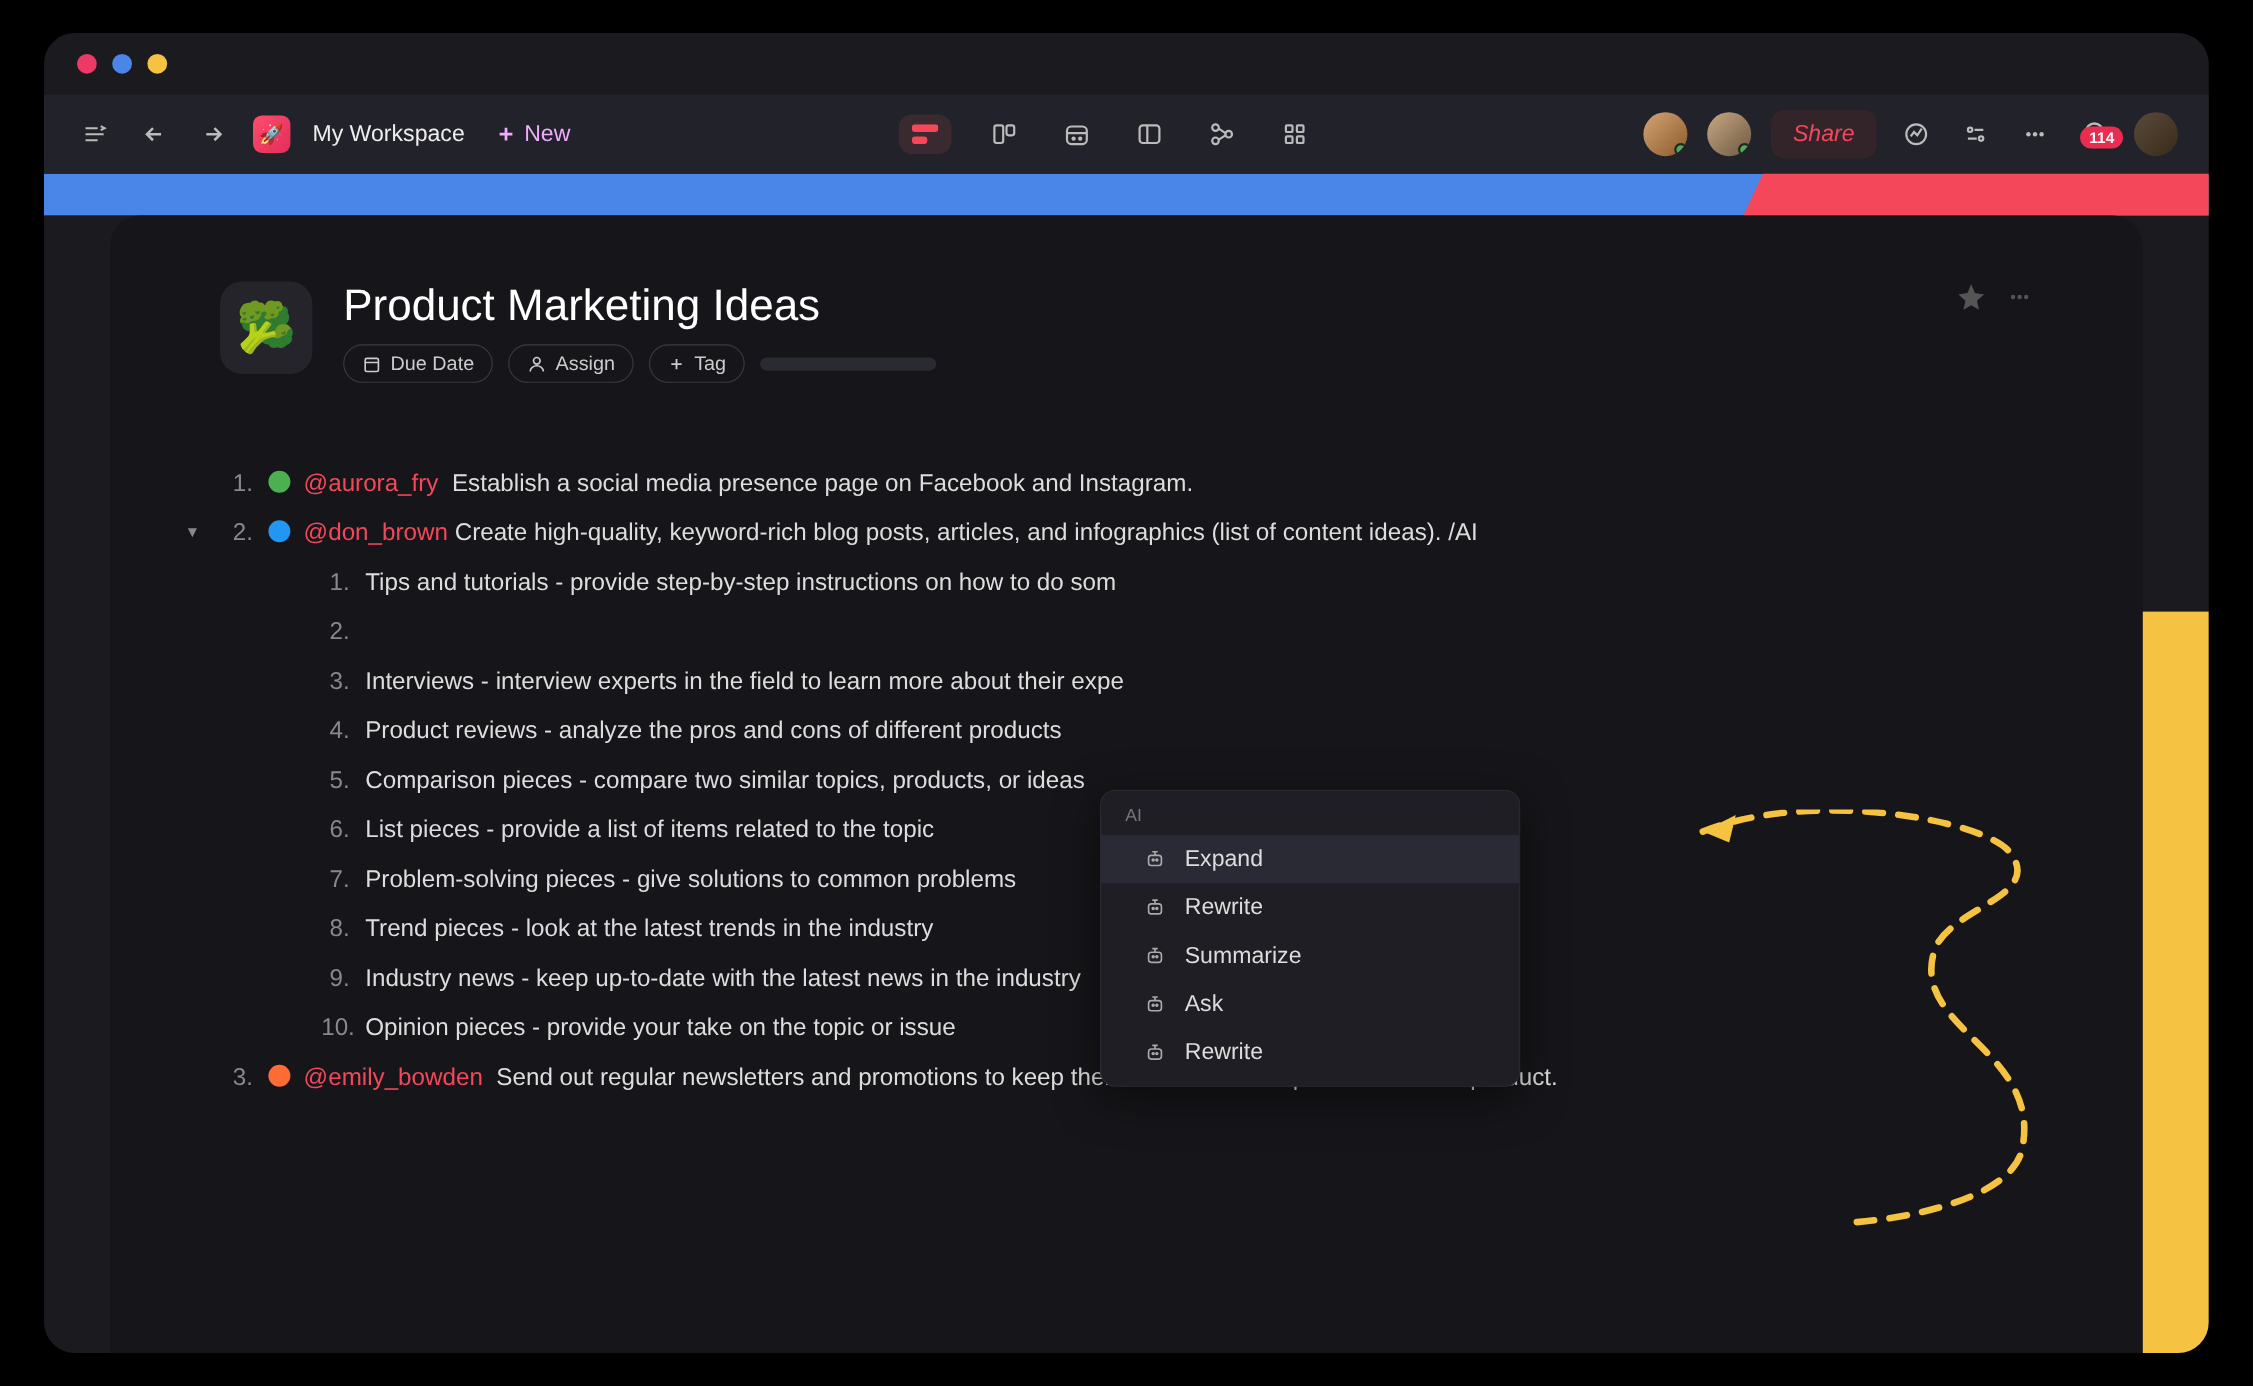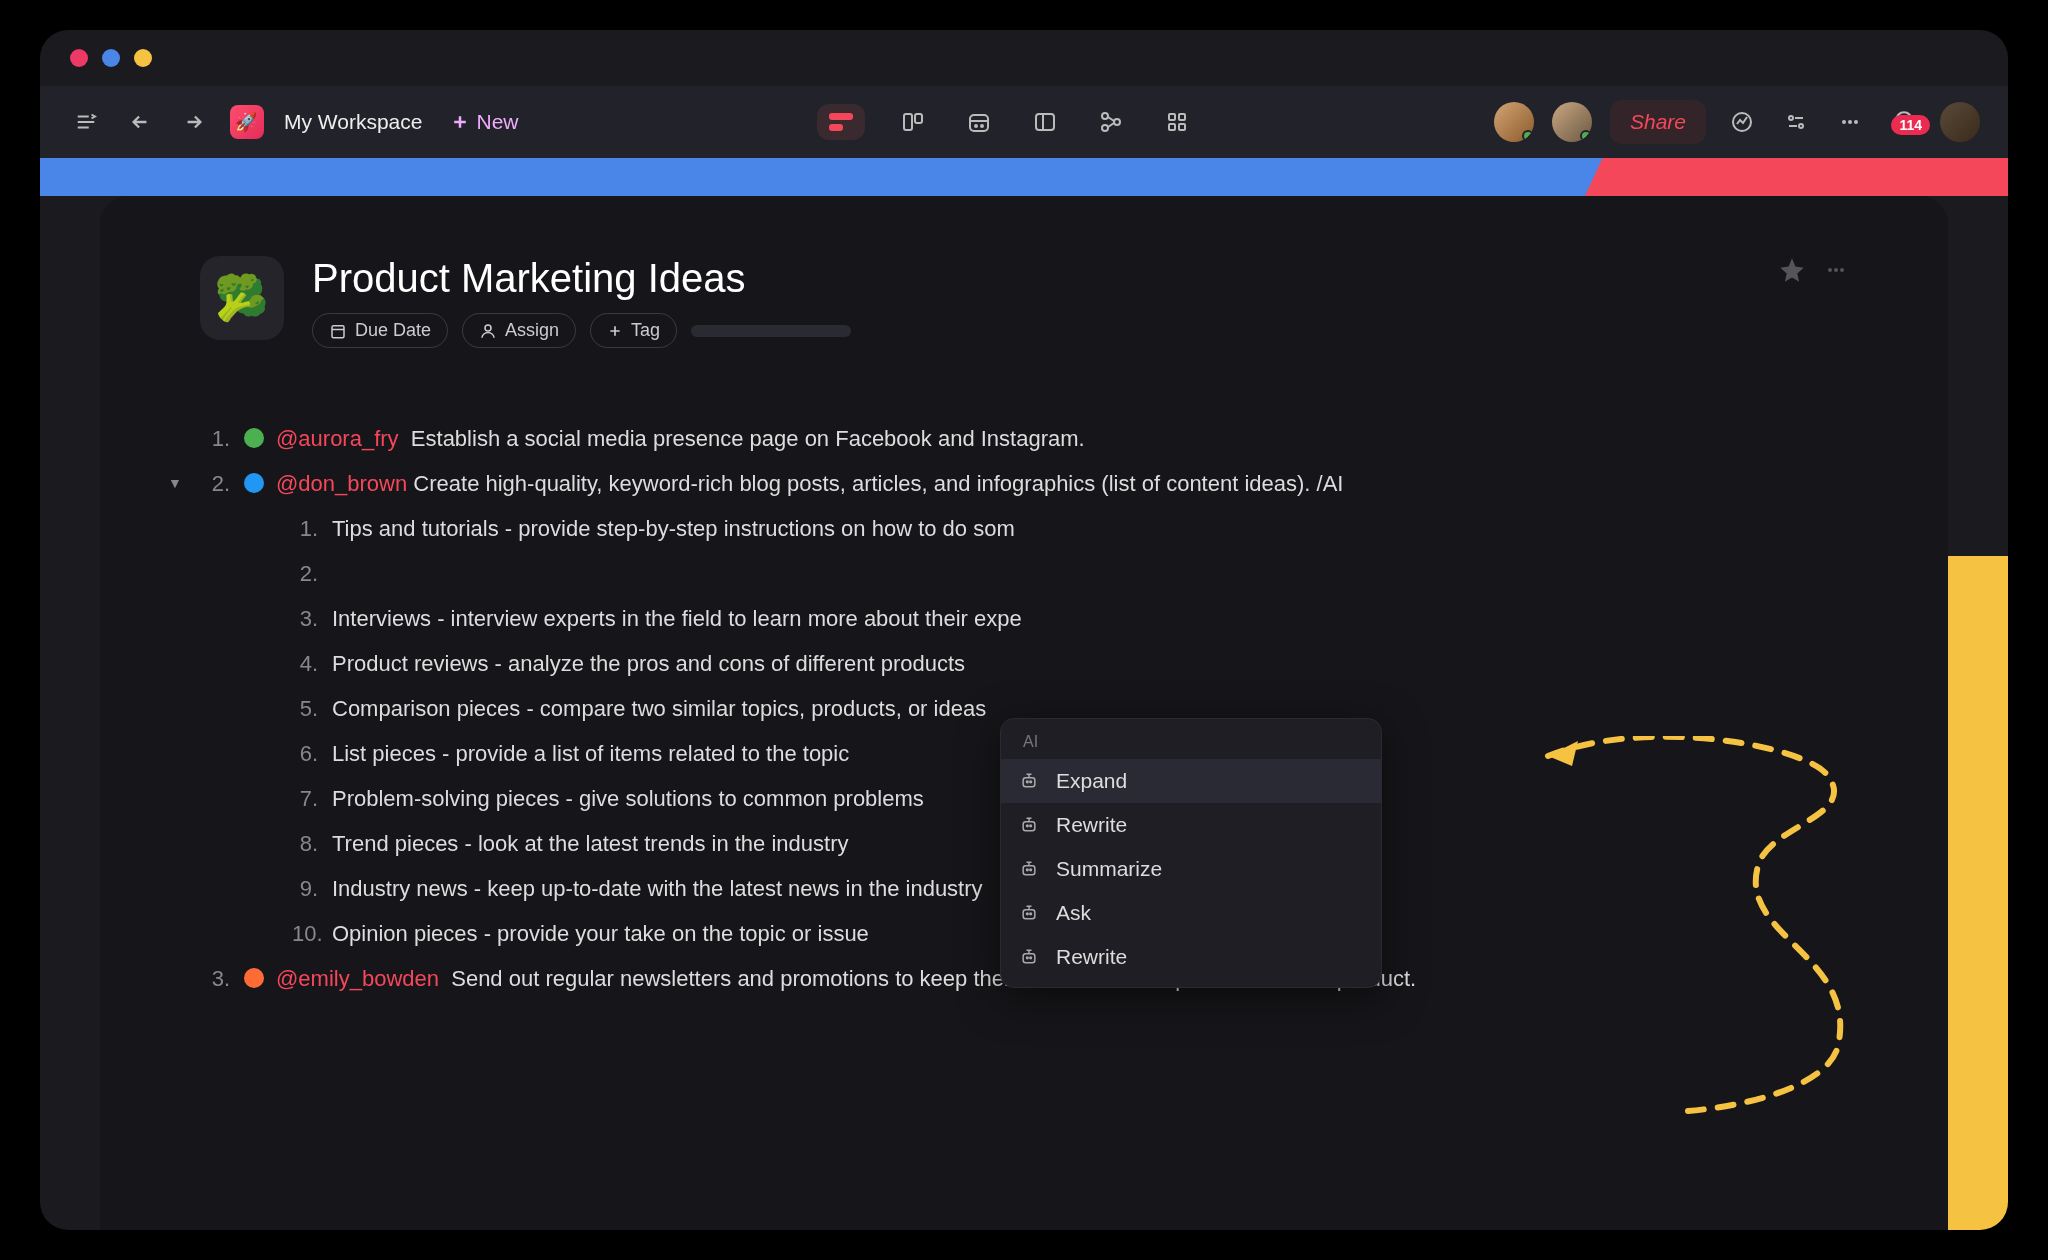--- a/index.html
+++ b/index.html
@@ -134,21 +134,21 @@
   width: 382px;
   background: #1e1e24;
   border: 1px solid #2a2a32;
   border-radius: 14px;
   padding: 10px 0 8px 0;
   box-shadow: 0 10px 40px rgba(0,0,0,0.5);
 }
 .ai-header { color: #777; font-size: 16px; padding: 4px 22px 8px 22px; }
 .ai-item {
   display: flex; align-items: center; gap: 16px;
-  padding: 10px 17px;
+  padding: 10px 38px;
   color: #ddd; font-size: 21px;
   cursor: pointer;
 }
 .ai-item.hover { background: #2a2a34; }
 .ai-icon { width: 22px; height: 22px; color: #aaa; display: flex; align-items: center; justify-content: center; }
 .arrow-svg { position: absolute; top: 540px; right: 80px; width: 340px; height: 380px; pointer-events: none; }
 svg { display: block; }
 </style>
 </head>
 <body>

